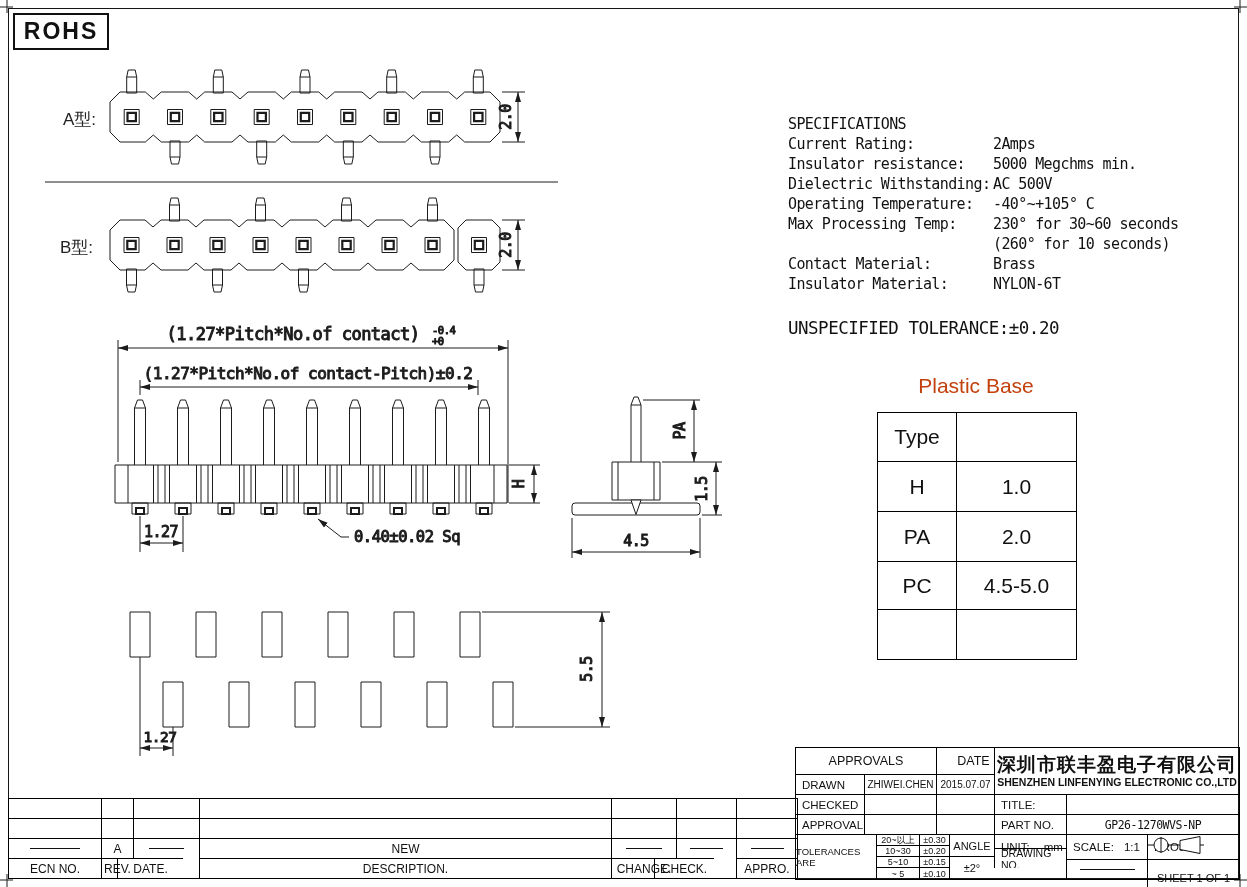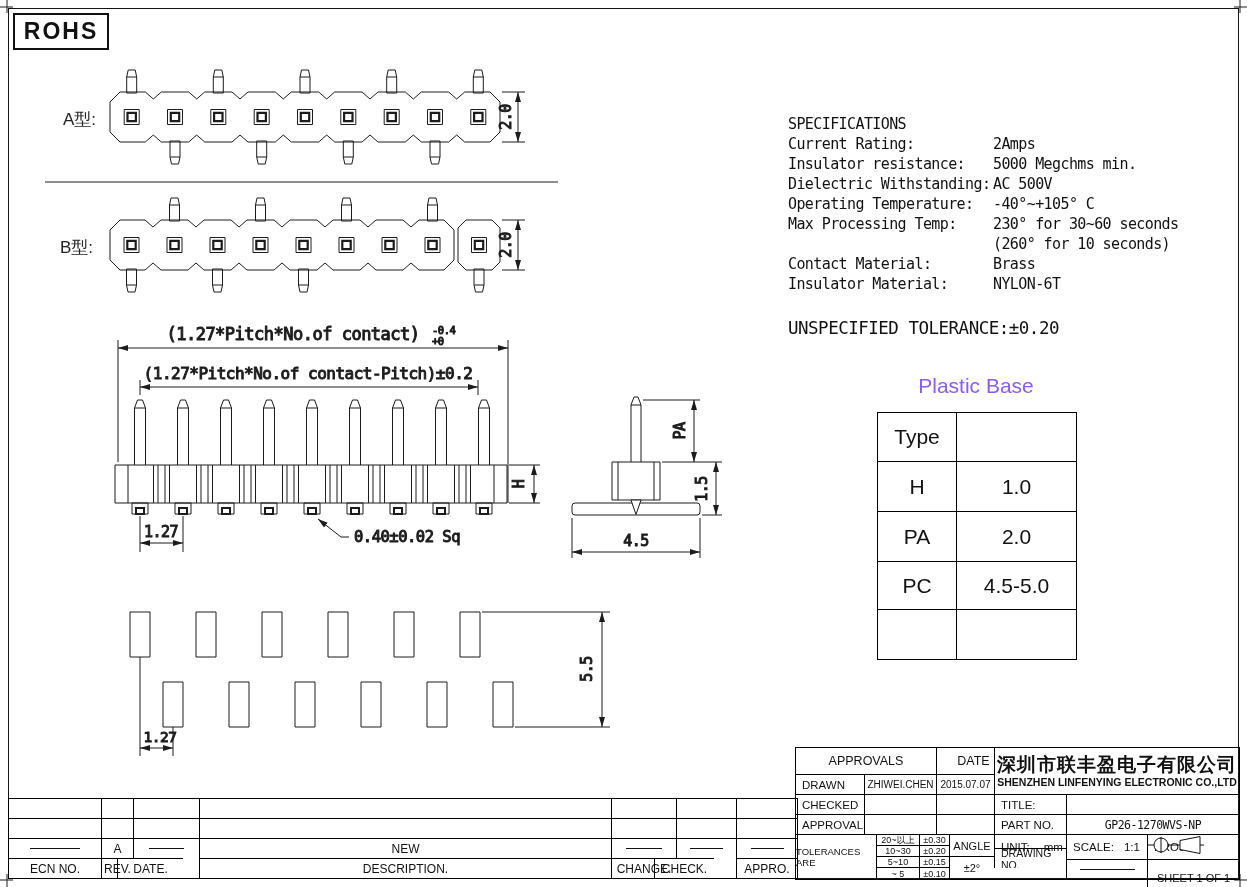--- a/index.html
+++ b/index.html
@@ -16,21 +16,21 @@
   .ln{stroke:#1c1c1c;stroke-width:1;fill:none;}
   .cad{font-family:"DejaVu Sans Mono",monospace;fill:#1c1c1c;letter-spacing:-0.5px;}
   
   #specs{left:788px;top:114px;width:460px;font-family:"DejaVu Sans Mono",monospace;
          font-size:15px;letter-spacing:-0.6px;line-height:20px;}
   #specs .row{display:flex;}
   #specs .lab{width:205px;flex:0 0 205px;}
   #unspec{left:788px;top:318px;font-family:"DejaVu Sans Mono",monospace;
           font-size:17.5px;letter-spacing:-0.5px;}
   
-  #pbtitle{left:877px;top:374px;width:198px;text-align:center;font-size:21px;color:#8b5cf6;}
+  #pbtitle{left:877px;top:374px;width:198px;text-align:center;font-size:21px;color:#c2410c;}
   .tbl{border:1.5px solid #000;}
   .c{position:absolute;box-sizing:border-box;border-left:1px solid #000;border-top:1px solid #000;
      display:flex;align-items:center;justify-content:center;overflow:hidden;}
   .nl{border-left:none;} .nt{border-top:none;}
   .la{justify-content:flex-start;padding-left:6px;}
   #plastic .c{font-size:21px;}
   
   #revtbl .c{font-size:12px;}
   .dash{width:55%;border-top:1.5px solid #111;}
   

